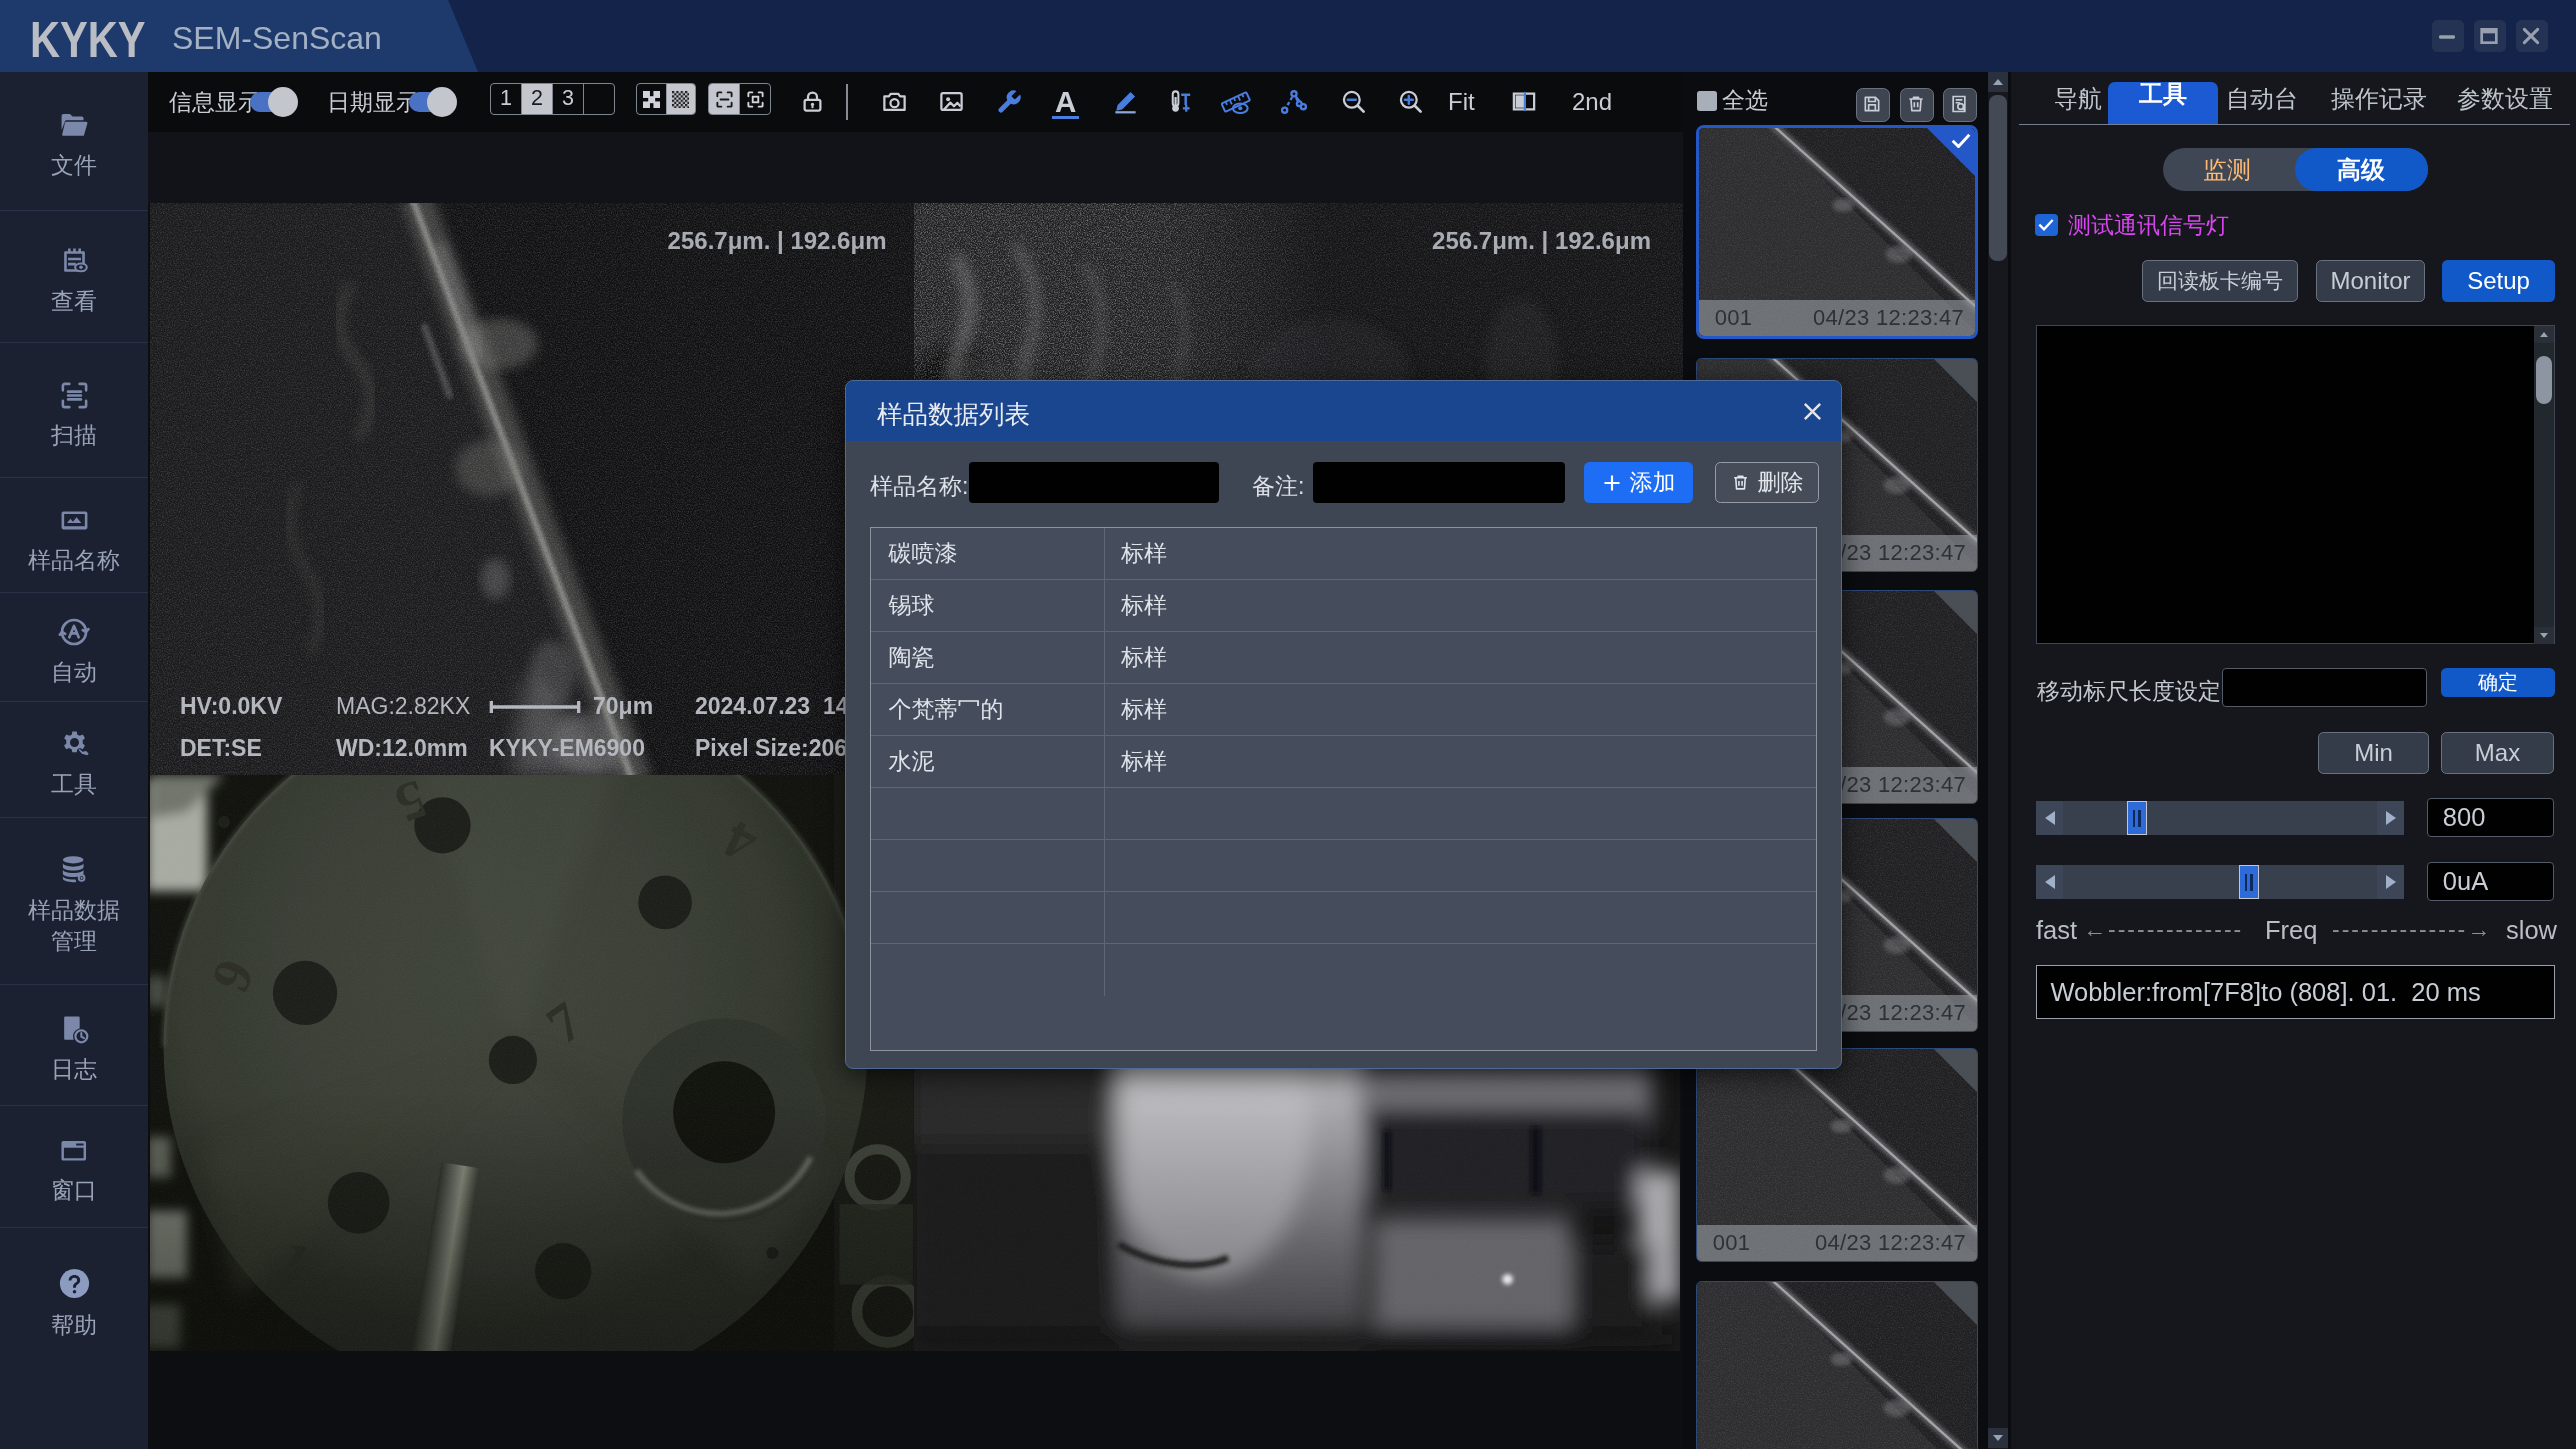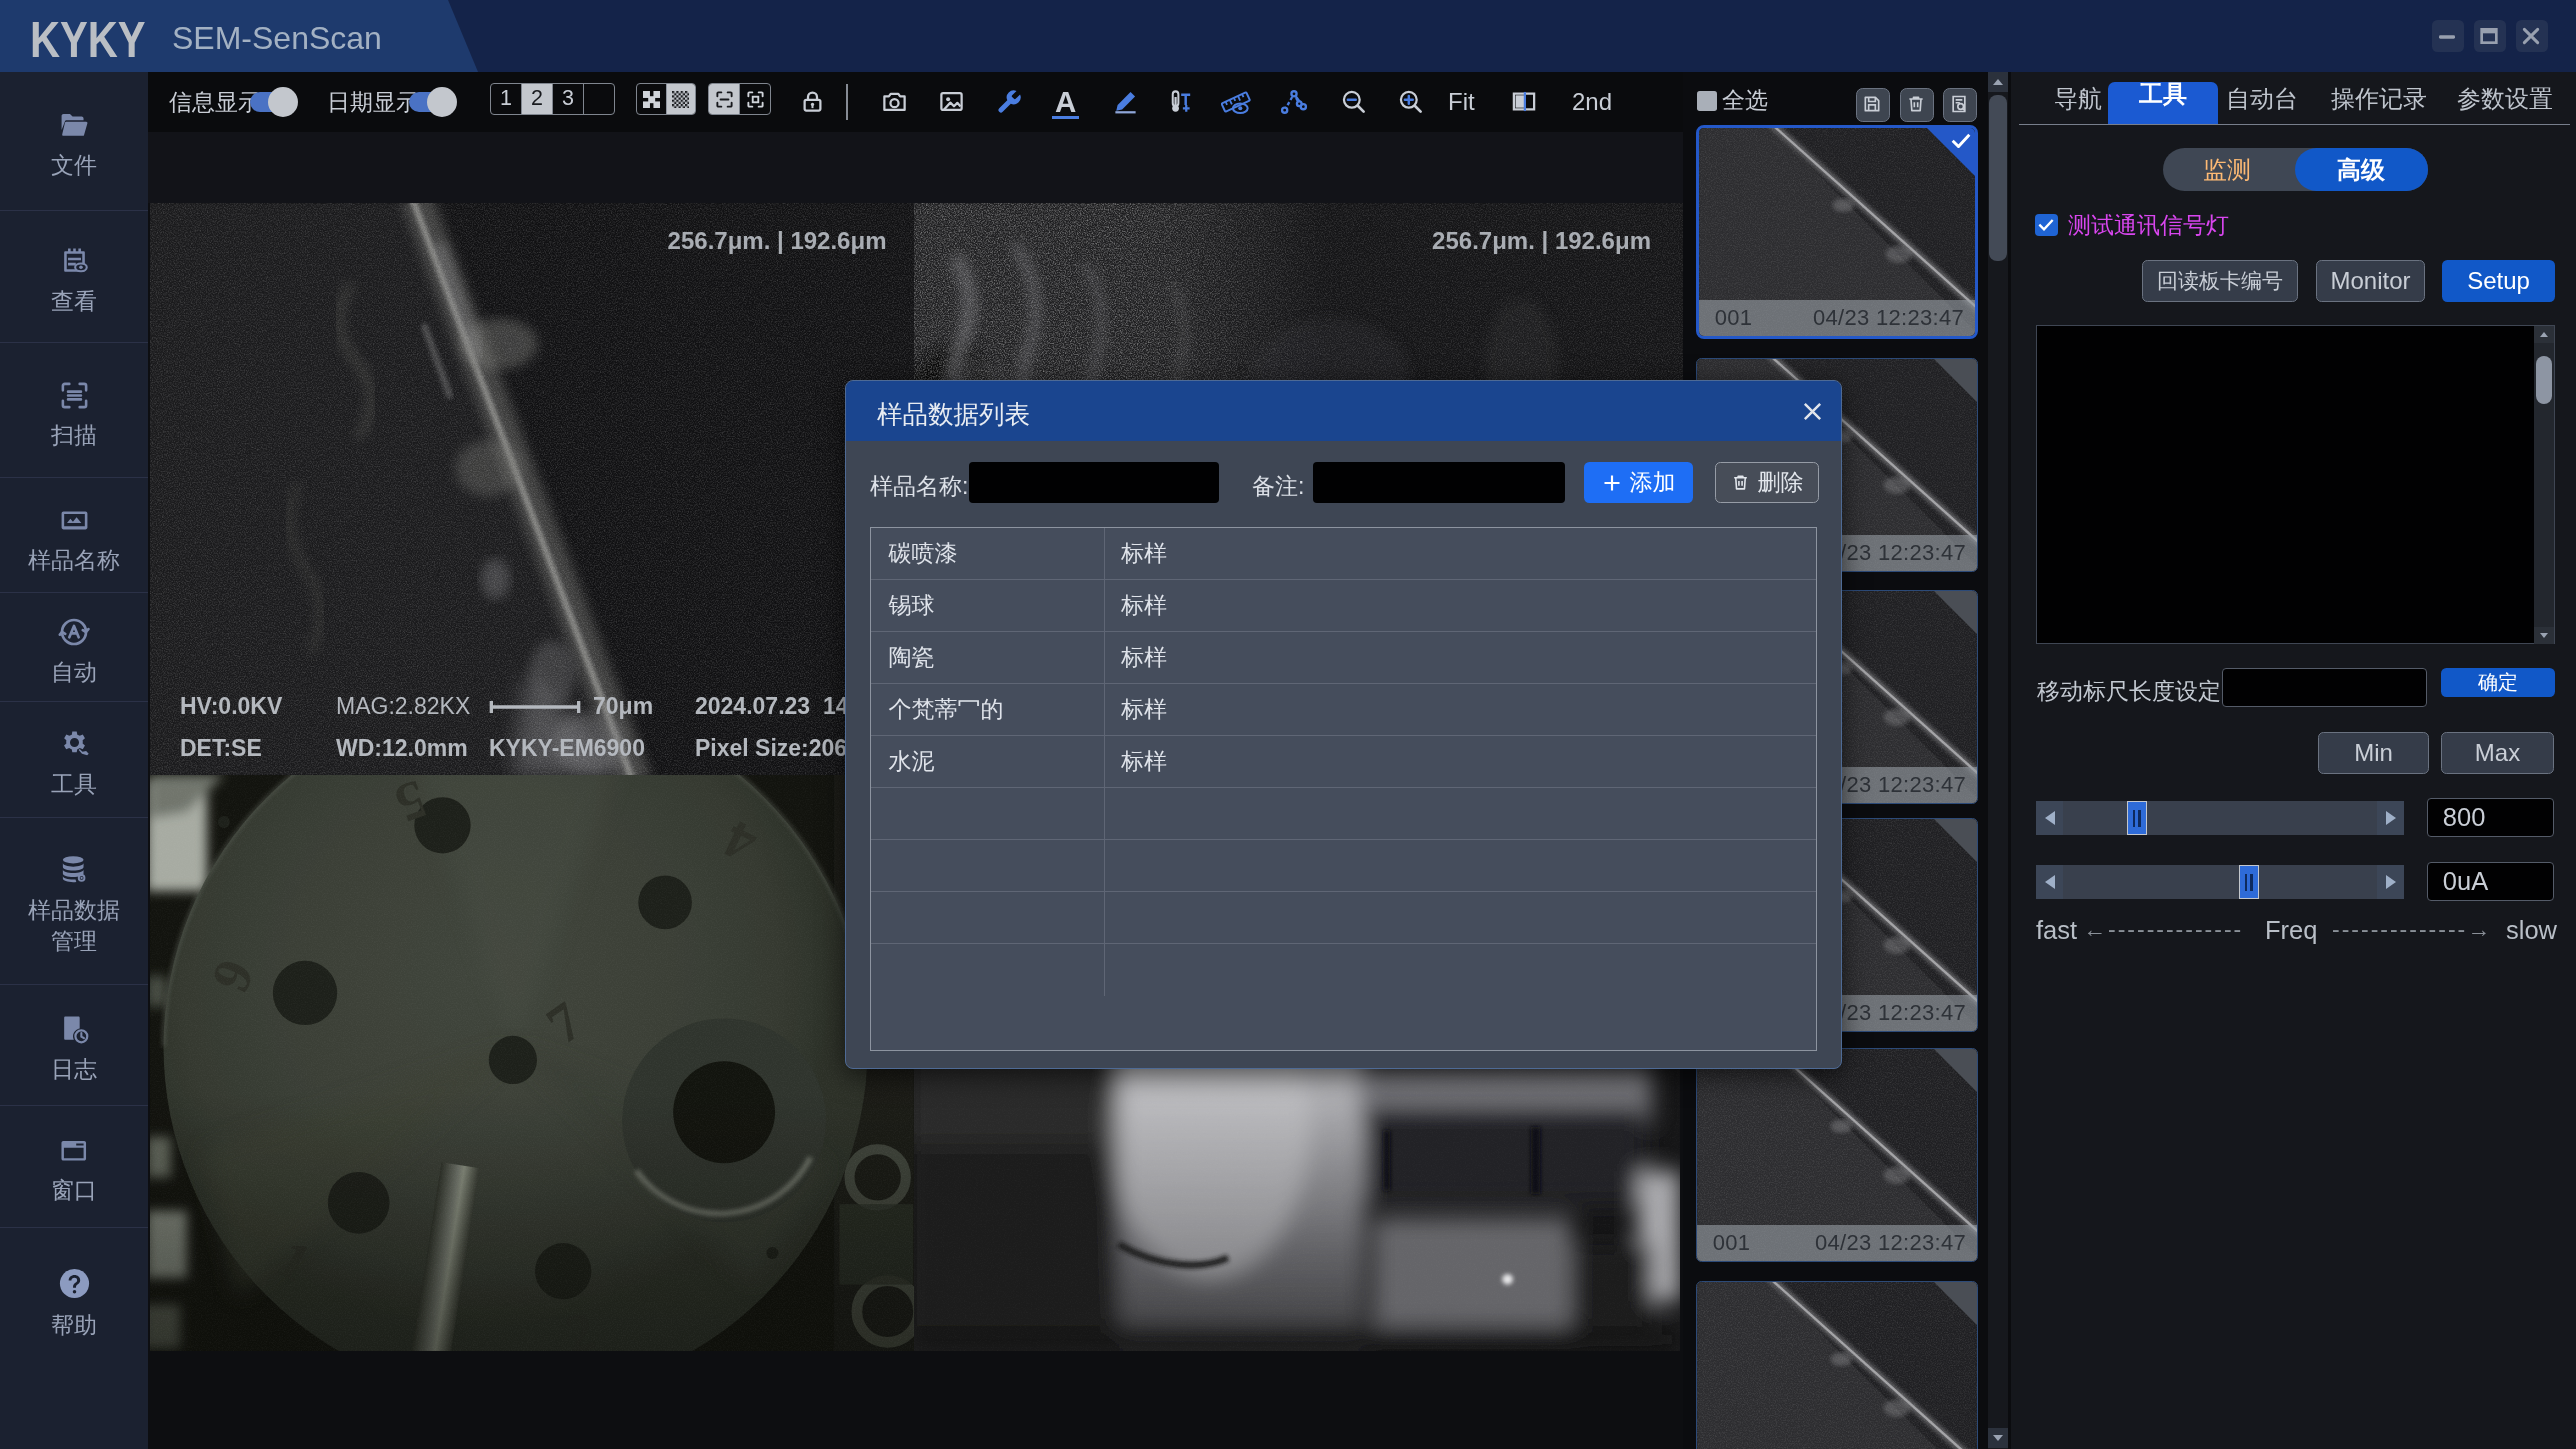--- a/index.html
+++ b/index.html
@@ -630,20 +630,21 @@
     </div>
   </div>
   <div class="inp" style="left:416px;top:790px;width:127px;height:39px;color:#c9ced6;font-size:25.5px;line-height:36px;padding-left:14.8px">0uA</div>
 
   <div class="abs" style="left:25px;top:844px;font-size:25.5px;color:#b9bfc7">fast</div>
   <div class="abs" style="left:72px;top:844px;font-size:23px;color:#8a9098;letter-spacing:2px">←--------------</div>
   <div class="abs" style="left:254px;top:844px;font-size:25.5px;color:#b9bfc7">Freq</div>
   <div class="abs" style="left:321px;top:844px;font-size:23px;color:#8a9098;letter-spacing:2px">--------------→</div>
   <div class="abs" style="left:495px;top:844px;font-size:25.5px;color:#b9bfc7">slow</div>
 
+  <div class="abs" style="left:25px;top:893px;width:519px;height:54px;background:#010102;border:1.3px solid #9aa0a8;color:#c9ced6;font-size:25.5px;line-height:52px;padding-left:13.4px">Wobbler:from[7F8]to (808]. 01.&nbsp; 20 ms</div>
 </div>
 
 <div class="abs" id="dialog" style="left:845px;top:380px;width:997px;height:689px;background:#3e4654;border-radius:8px;border:0.7px solid #4e6a95;box-shadow:0 6.7px 27px rgba(0,0,0,0.6);overflow:hidden">
   <div class="abs" style="left:0;top:0;width:997px;height:60px;background:#1a458f"></div>
   <div class="abs" style="left:31px;top:16px;font-size:25.5px;color:#e8ecf2">样品数据列表</div>
   <svg class="abs" style="left:955px;top:19px" width="23" height="23" viewBox="0 0 24 24">
       <path d="M4 4 20 20M20 4 4 20" stroke="#dfe3ea" stroke-width="2.6"></path>
     </svg>
 
   <div class="abs" style="left:24px;top:90px;font-size:23px;color:#dde1e8">样品名称:</div>

